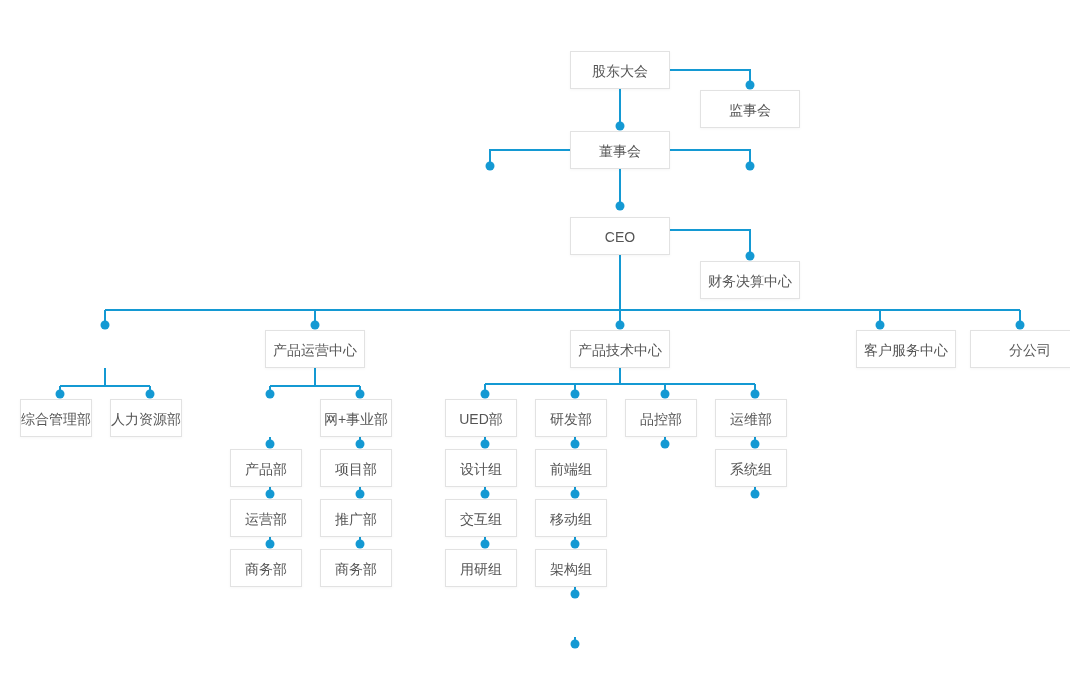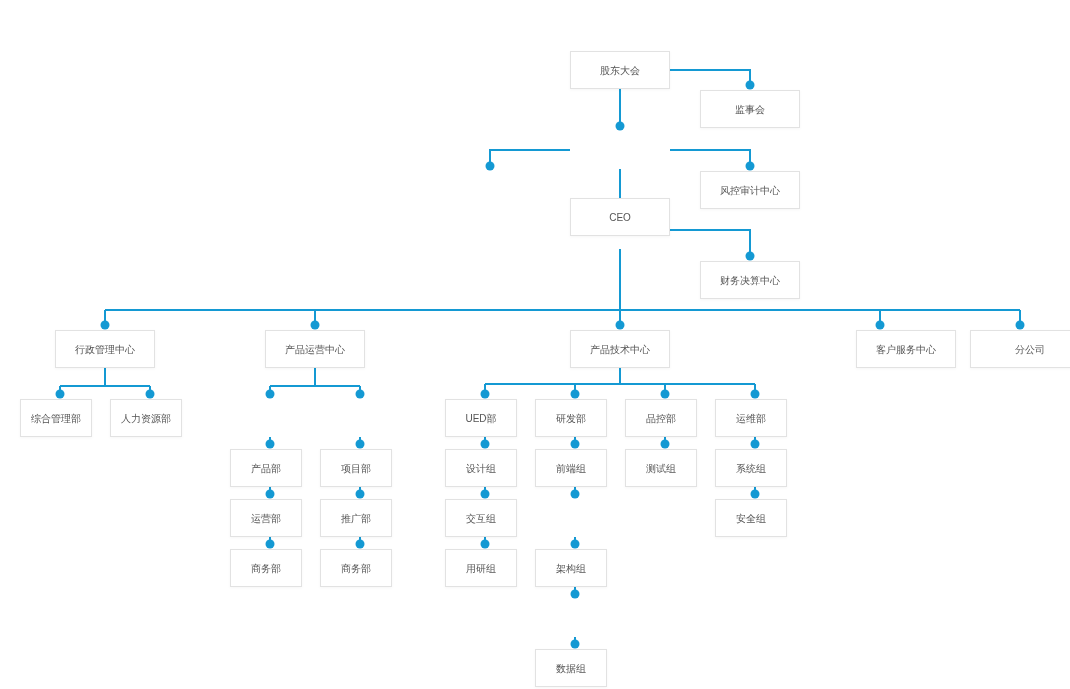--- a/index.html
+++ b/index.html
@@ -32,21 +32,21 @@
   }
   .node {
     position: absolute;
     height: 38px;
     line-height: 38px;
     box-sizing: border-box;
     text-align: center;
     background: #ffffff;
     border: 1px solid var(--node-border, #e2e2e2);
     color: var(--node-text, #555555);
-    font-size: 10px;
+    font-size: 14px;
     box-shadow: 0 1px 3px rgba(0,0,0,0.04);
     white-space: nowrap;
   }
   .w100 { width: 100px; }
   .w96  { width: 120px;  }
   .w80  { width: 72px;  }
 </style>
 </head>
 <body>
 
@@ -125,47 +125,45 @@
       <circle class="dot" cx="575" cy="594" r="4.5"></circle>
       <circle class="dot" cx="575" cy="644" r="4.5"></circle>
       <circle class="dot" cx="665" cy="444" r="4.5"></circle>
       <circle class="dot" cx="755" cy="444" r="4.5"></circle>
       <circle class="dot" cx="755" cy="494" r="4.5"></circle>
     </g>
   </svg>
 
   <div class="node w100" style="left:570px;top:51px">股东大会</div>
   <div class="node w100" style="left:700px;top:90px">监事会</div>
-  <div class="node w100" style="left:700px;top:171px">风控审计中心</div>
-  <div class="node w100" style="left:570px;top:198px">CEO</div>
+  <div class="node w100" style="left:570px;top:131px">董事会</div>
+  <div class="node w100" style="left:570px;top:217px">CEO</div>
   <div class="node w100" style="left:700px;top:261px">财务决算中心</div>
 
-  <div class="node w100" style="left:55px;top:330px">行政管理中心</div>
   <div class="node w100" style="left:265px;top:330px">产品运营中心</div>
   <div class="node w100" style="left:570px;top:330px">产品技术中心</div>
   <div class="node w100" style="left:856px;top:330px">客户服务中心</div>
   <div class="node w96" style="left:970px;top:330px">分公司</div>
 
   <div class="node w80" style="left:20px;top:399px">综合管理部</div>
   <div class="node w80" style="left:110px;top:399px">人力资源部</div>
 
   <div class="node w80" style="left:230px;top:449px">产品部</div>
   <div class="node w80" style="left:230px;top:499px">运营部</div>
   <div class="node w80" style="left:230px;top:549px">商务部</div>
+  <div class="node w80" style="left:320px;top:399px">网+事业部</div>
   <div class="node w80" style="left:320px;top:449px">项目部</div>
   <div class="node w80" style="left:320px;top:499px">推广部</div>
   <div class="node w80" style="left:320px;top:549px">商务部</div>
 
   <div class="node w80" style="left:445px;top:399px">UED部</div>
   <div class="node w80" style="left:445px;top:449px">设计组</div>
   <div class="node w80" style="left:445px;top:499px">交互组</div>
   <div class="node w80" style="left:445px;top:549px">用研组</div>
   <div class="node w80" style="left:535px;top:399px">研发部</div>
   <div class="node w80" style="left:535px;top:449px">前端组</div>
+  <div class="node w80" style="left:535px;top:499px">移动组</div>
   <div class="node w80" style="left:535px;top:549px">架构组</div>
-  <div class="node w80" style="left:535px;top:649px">数据组</div>
   <div class="node w80" style="left:625px;top:399px">品控部</div>
-  <div class="node w80" style="left:625px;top:449px">测试组</div>
   <div class="node w80" style="left:715px;top:399px">运维部</div>
   <div class="node w80" style="left:715px;top:449px">系统组</div>
-  <div class="node w80" style="left:715px;top:499px">安全组</div>
 
 </div>
 
 </body></html>

